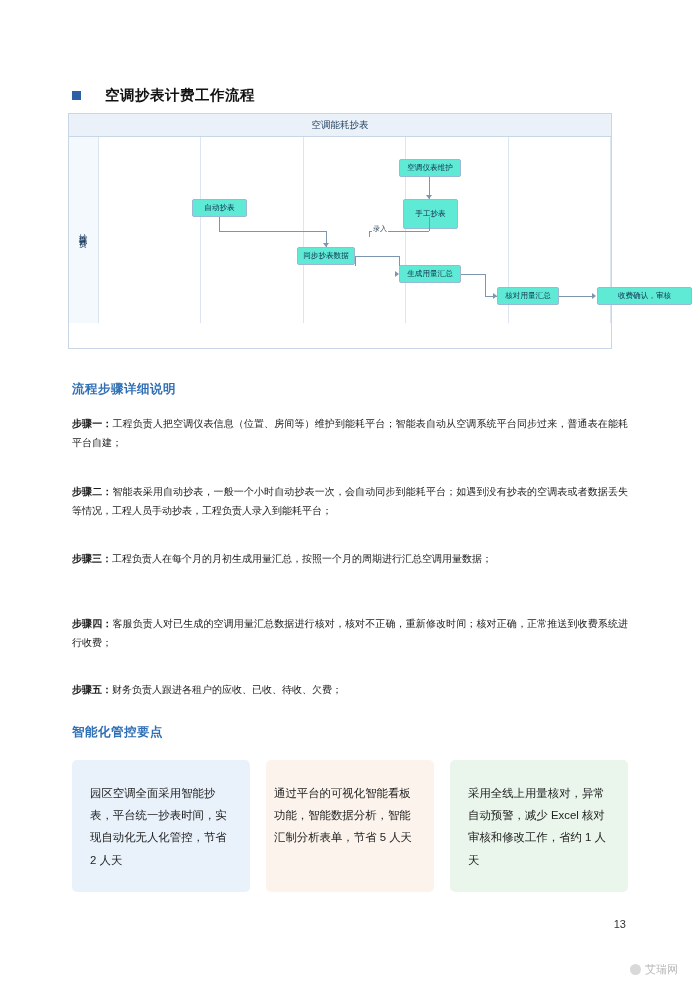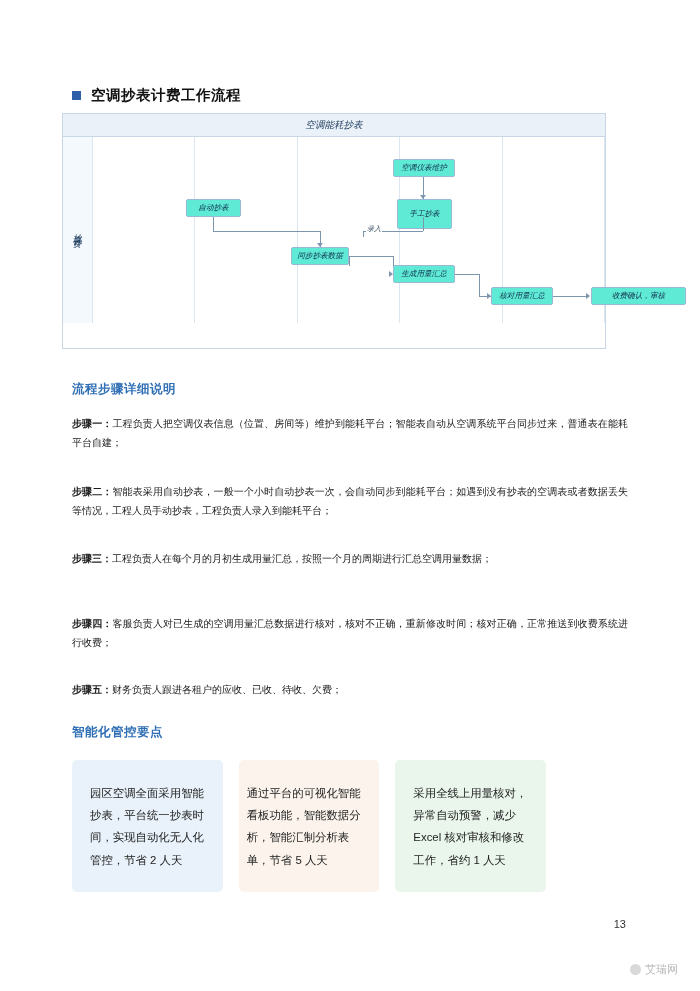--- a/index.html
+++ b/index.html
@@ -21,46 +21,45 @@
     background: #fff;
   }
 
   
   .section-head {
     position: absolute;
     left: 72px;
     top: 86px;
     display: flex;
     align-items: center;
-    gap: 10px;
+    gap: 24px;
   }
   .bullet-square {
     width: 9px;
     height: 9px;
     background: #2f5fa8;
     display: inline-block;
   }
   .section-title {
     font-size: 14.5px;
     font-weight: bold;
     letter-spacing: 0.5px;
     color: #111;
   }
 
   
   .flow-wrap {
     position: absolute;
-    left: 62px;
+    left: 68px;
     top: 113px;
     width: 544px;
     height: 236px;
     border: 1px solid #c9d6e6;
     background: #ffffff;
     box-sizing: border-box;
-    font-style: italic;
   }
   .flow-title {
     height: 22px;
     line-height: 22px;
     text-align: center;
     font-size: 9.5px;
     background: #eaf1f8;
     border-bottom: 1px solid #c9d6e6;
     color: #1b3a5c;
   }
@@ -170,21 +169,21 @@
     color: #1a1a1a;
     text-align: justify;
   }
   .para b { font-weight: bold; }
 
   
   .cards {
     position: absolute;
     left: 72px;
     top: 760px;
-    width: 474px;
+    width: 556px;
     display: flex;
     gap: 16px;
   }
   .card {
     flex: 1;
     min-height: 132px;
     border-radius: 5px;
     padding: 22px 18px 18px 18px;
     box-sizing: border-box;
     font-size: 11.4px;

